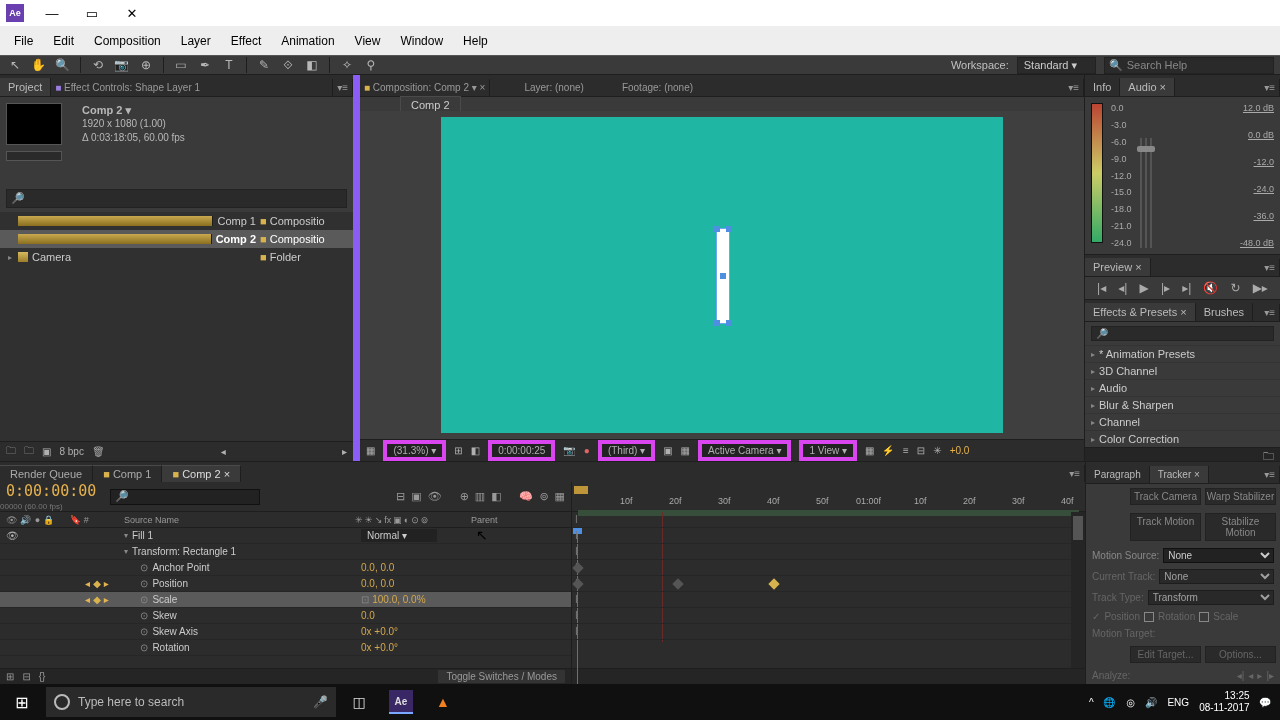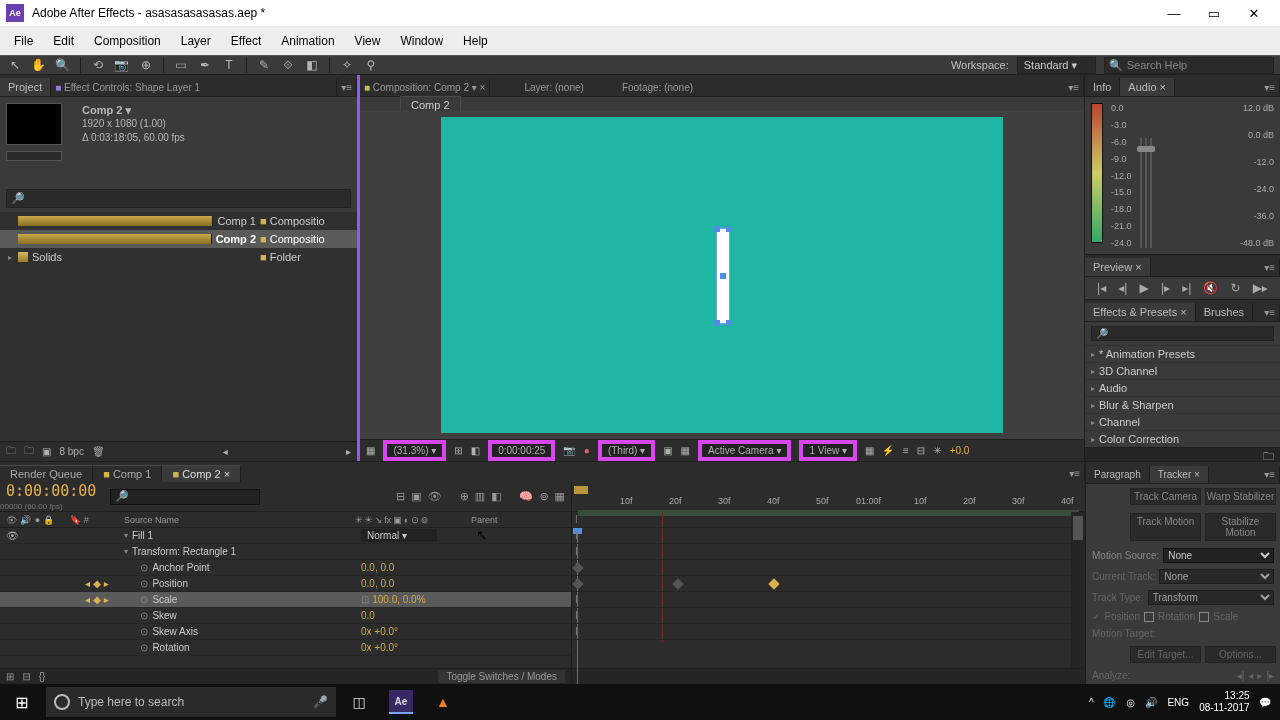--- a/index.html
+++ b/index.html
@@ -18,21 +18,21 @@
 .toolbar { height: 24px; background: #3a3a3a; border-top: 1px solid #555; border-bottom: 1px solid #1e1e1e; display: flex; align-items: center; padding: 0 6px; gap: 6px; }
 .toolbar .sep { width: 1px; height: 16px; background: #1e1e1e; margin: 0 2px; }
 .toolbar .tool { width: 18px; height: 18px; display: inline-flex; align-items: center; justify-content: center; color: #b8b8b8; font-size: 12px; }
 .toolbar .right { margin-left: auto; display: flex; align-items: center; gap: 8px; color: #c0c0c0; font-size: 11px; }
 .toolbar .ws-select { background: #2a2a2a; border: 1px solid #222; padding: 1px 18px 1px 6px; color: #ccc; }
 .search-help { background: #2a2a2a; border: 1px solid #222; padding: 1px 4px; width: 170px; color: #888; display: flex; align-items: center; gap: 4px; }
 
 .panels-top { display: flex; height: 390px; }
 
 
-.project { width: 360px; background: #3a3a3a; border-right: 3px solid #8b5cf6; display: flex; flex-direction: column; }
+.project { width: 360px; background: #3a3a3a; border-right: 7px solid #8b5cf6; display: flex; flex-direction: column; }
 .panel-tabs { height: 22px; background: #2c2c2c; display: flex; align-items: flex-end; font-size: 11px; border-bottom: 1px solid #1e1e1e; }
 .panel-tab { padding: 3px 8px; background: #2c2c2c; border-right: 1px solid #1e1e1e; color: #bbb; }
 .panel-tab.active { background: #3a3a3a; }
 .panel-tab.small { font-size: 10px; padding: 3px 4px; color: #999; }
 .proj-head { display: flex; padding: 6px; gap: 20px; }
 .proj-thumb { width: 56px; height: 42px; background: #000; border: 1px solid #555; }
 .proj-meta { font-size: 10px; color: #b8b8b8; line-height: 14px; }
 .proj-meta .name { font-weight: bold; font-size: 11px; }
 .proj-search { margin: 28px 6px 4px 6px; background: #2a2a2a; border: 1px solid #222; padding: 2px 4px; display:flex; align-items:center; gap:4px; }
 .proj-cols { display: flex; background: #303030; border-top: 1px solid #4e4e4e; border-bottom: 1px solid #1e1e1e; font-size: 10px; color: #aaa; }
@@ -59,21 +59,21 @@
 .comp-foot { height: 22px; background: #2c2c2c; border-top: 1px solid #1e1e1e; display: flex; align-items: center; gap: 8px; padding: 0 6px; font-size: 10px; color: #b0b0b0; }
 .comp-foot .pill { background: #222; padding: 1px 6px; border: 4px solid #d946ef; }
 .comp-foot .gold { color: #e6b24d; }
 
 
 .rightcol { width: 195px; background: #3a3a3a; display: flex; flex-direction: column; }
 .info-panel { height: 180px; border-bottom: 1px solid #1e1e1e; display:flex; flex-direction:column; }
 .meter { flex:1; display: flex; padding: 6px; gap: 8px; }
 .meter-bar { width: 12px; height: 140px; background: linear-gradient(#b43, #cc6, #3a6); border: 1px solid #111; }
 .meter-labels { display: flex; flex-direction: column; justify-content: space-between; font-size: 9px; color: #aaa; }
-.meter-right { margin-left: auto; display: flex; flex-direction: column; justify-content: space-between; font-size: 9px; color: #aaa; text-align: right; }
+.meter-right { margin-left: auto; display: flex; flex-direction: column; justify-content: space-between; font-size: 9px; color: #aaa; text-align: right; text-decoration: underline; }
 .meter-sliders { display:flex; gap:3px; align-items:flex-end;}
 .meter-sliders div{ width:2px; height:110px; background:#555; position:relative;}
 .meter-sliders div::after{content:"";position:absolute;width:8px;height:6px;background:#888;left:-3px;top:8px;border-radius:2px;}
 .preview-panel { border-bottom: 1px solid #1e1e1e; }
 .preview-ctrls { display: flex; align-items: center; justify-content: space-around; padding: 4px 6px; }
 .preview-ctrls span { font-size: 12px; color: #aaa; }
 .effects-panel { flex: 1; display: flex; flex-direction: column; overflow: hidden; }
 .fx-search { margin: 4px 6px; background: #2a2a2a; border: 1px solid #222; padding: 1px 4px; font-size: 10px; color: #888; display:flex; gap:4px; align-items:center;}
 .fx-list { flex: 1; overflow: hidden; font-size: 11px; }
 .fx-row { padding: 2px 6px; display: flex; align-items: center; gap: 4px; border-top:1px solid #333;}
@@ -137,21 +137,20 @@
 
 .cursor { position: absolute; left: 476px; top: 527px; font-size: 14px; color: #000; z-index: 50; pointer-events: none; }
 
 .sqicon{width:10px;height:10px;display:inline-block;border:1px solid #888;}
 </style>
 </head>
 <body>
 
 <div class="titlebar">
   <span class="ae-icon">Ae</span>
-  <span class="title">Adobe After Effects - asasasasasasas.aep *</span>
   <span class="winbtn">—</span>
   <span class="winbtn">▭</span>
   <span class="winbtn">✕</span>
 </div>
 
 <div class="ae">
 
   <div class="menubar">
     <span>File</span>
     <span>Edit</span>
@@ -222,21 +221,21 @@
           <div class="name">
               <span class="sw comp"></span>
               <b>Comp 2</b>
             </div>
           <div class="type"><span style="color:#d7b24d">■</span> <span>Compositio</span></div>
         </div>
         <div class="proj-row">
           <div class="name">
               <span style="color:#888;font-size:8px;margin-left:-10px;margin-right:2px;">▸</span>
               <span class="sw folder"></span>
-              <span>Solids</span>
+              <span>Camera</span>
             </div>
           <div class="type"><span style="color:#d7b24d">■</span> <span>Folder</span></div>
         </div>
       </div>
       <div class="proj-foot">
         <span>🗀</span>
         <span>🗀</span>
         <span>▣</span>
         <span>8 bpc</span>
         <span>🗑</span>

